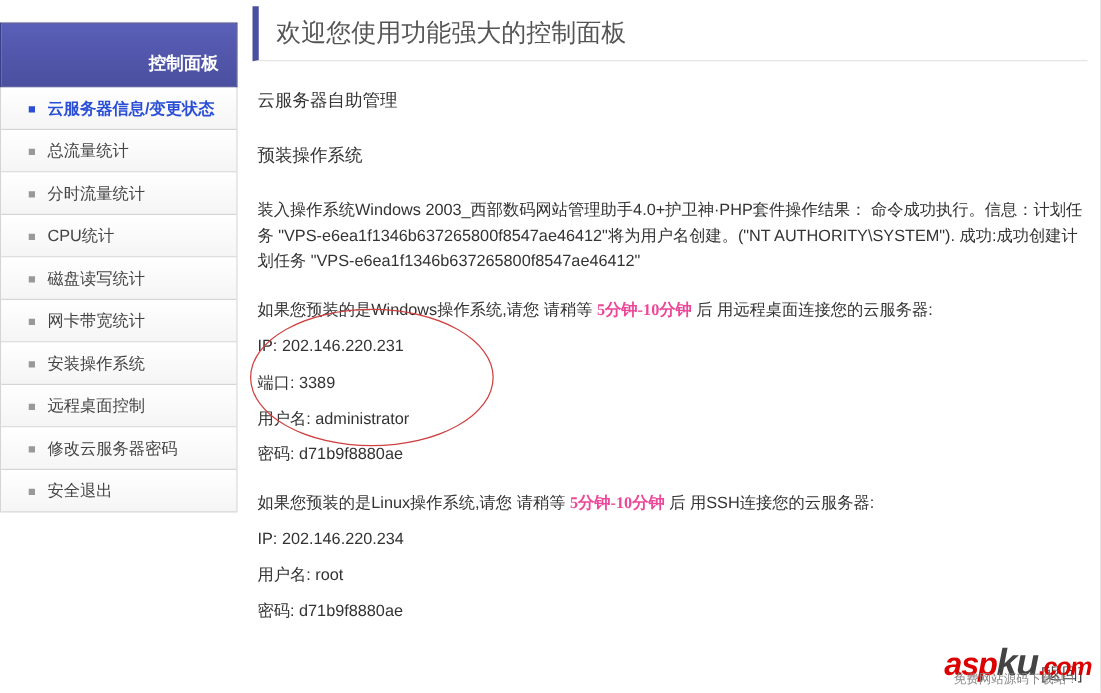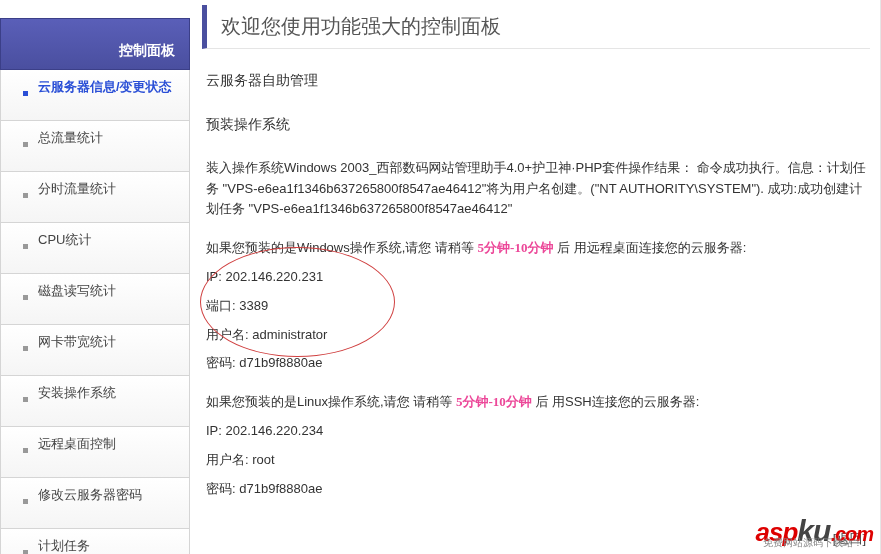--- a/index.html
+++ b/index.html
@@ -1,21 +1,21 @@
 <!DOCTYPE html>
 <html><head>
   <meta charset="utf-8">
   <style>
     * { margin: 0; padding: 0; box-sizing: border-box; }
     body { font-family: "Microsoft YaHei", Arial, sans-serif; font-size: 13px; color: #333; background: #fff; width: 881px; height: 554px; position: relative; overflow: hidden; }
     .container { display: flex; height: 100%; }
     .sidebar { width: 190px; flex-shrink: 0; padding-top: 18px; }
     .sidebar-header { background: linear-gradient(#5a5fb8, #4a4f9f); color: #fff; font-size: 14px; font-weight: bold; text-align: right; padding: 23px 14px 9px 0; border: 1px solid #3b3f88; }
     .sidebar-items { border-left: 1px solid #d5d5d5; border-right: 1px solid #d5d5d5; }
-    .sidebar-item { display: flex; align-items: flex-end; padding: 8px 10px 24px 22px; border-bottom: 1px solid #d5d5d5; cursor: pointer; background: linear-gradient(#fff, #f5f5f5); font-size: 13px; color: #444; }
+    .sidebar-item { display: flex; align-items: center; padding: 8px 10px 7px 22px; border-bottom: 1px solid #d5d5d5; cursor: pointer; background: linear-gradient(#fff, #f5f5f5); font-size: 13px; color: #444; }
     .sidebar-item.active span { color: #2a4fd6; font-weight: bold; }
     .sidebar-bullet { width: 5px; height: 5px; background: #999; margin-right: 10px; flex-shrink: 0; }
     .sidebar-item.active .sidebar-bullet { background: #2a4fd6; }
     .main { flex: 1; padding: 0 10px 0 12px; overflow: hidden; border-right: 1px solid #e5e5e5; }
     .header-bar { border-left: 5px solid #4a4f9f; padding: 8px 0 8px 14px; margin-top: 5px; color: #555; font-size: 20px; border-bottom: 1px solid #e5e5e5; }
     .content { padding: 20px 4px 0 4px; font-size: 13px; color: #333; line-height: 1.6; }
     .content h2 { font-size: 14px; font-weight: normal; margin-bottom: 22px; }
     .content .section-title { font-size: 14px; margin-bottom: 22px; }
     .content .result-text { margin-bottom: 18px; word-break: break-all; }
     .content .line { margin-bottom: 8px; }
@@ -69,21 +69,21 @@
       <div class="sidebar-item">
           <div class="sidebar-bullet"></div>
           <span>远程桌面控制</span>
         </div>
       <div class="sidebar-item">
           <div class="sidebar-bullet"></div>
           <span>修改云服务器密码</span>
         </div>
       <div class="sidebar-item">
           <div class="sidebar-bullet"></div>
-          <span>计划任务</span>
+          <span>安全退出</span>
         </div>
     </div>
   </div>
 
   <div class="main">
     <div class="header-bar">欢迎您使用功能强大的控制面板</div>
     <div class="content">
       <h2>云服务器自助管理</h2>
       <div class="section-title">预装操作系统</div>
       <div class="result-text">装入操作系统Windows 2003_西部数码网站管理助手4.0+护卫神·PHP套件操作结果：  命令成功执行。信息：计划任务 "VPS-e6ea1f1346b637265800f8547ae46412"将为用户名创建。("NT AUTHORITY\SYSTEM"). 成功:成功创建计划任务 "VPS-e6ea1f1346b637265800f8547ae46412"</div>

